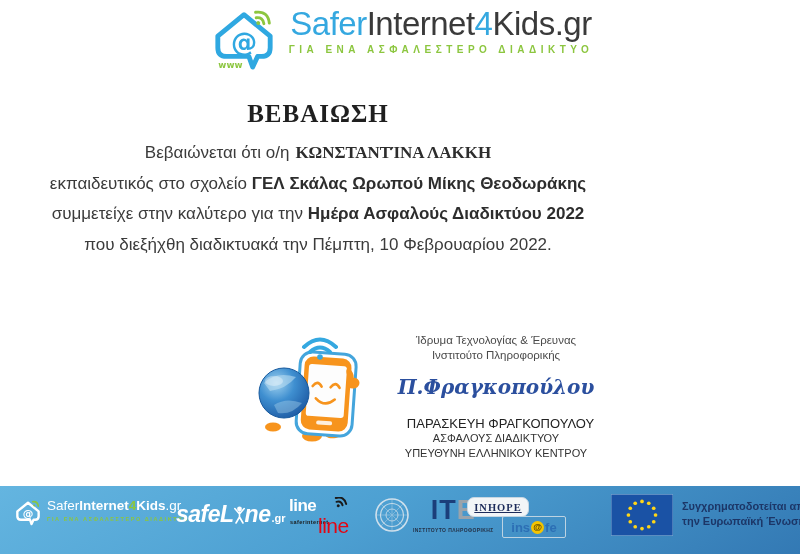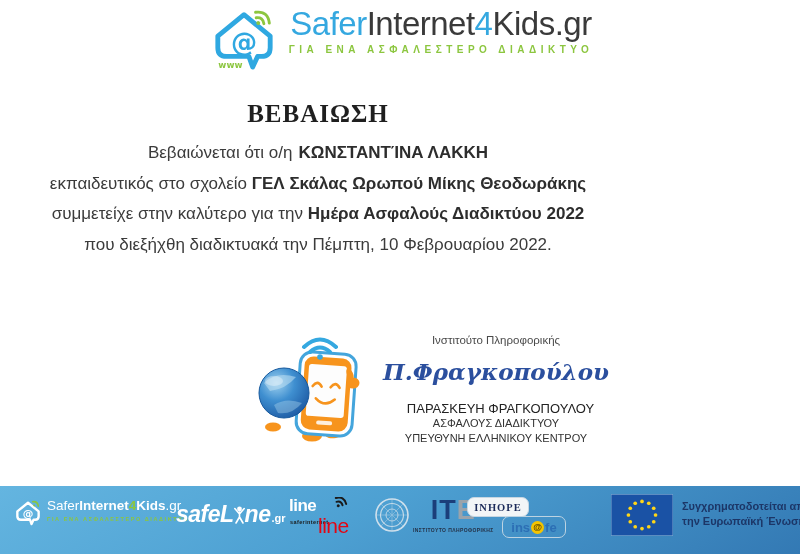--- a/index.html
+++ b/index.html
@@ -13,29 +13,29 @@
   .lw-blue{color:#35a8e0;}
   .lw-dark{color:#3a3a3a;}
   .logo-tagline{margin-top:2px;font-size:10px;font-weight:bold;color:#8cc63f;letter-spacing:4.5px;white-space:nowrap;}
 
   
   .cert{position:absolute;top:100px;left:0;width:636px;text-align:center;color:#3b3b3b;}
   .cert-title{font-family:"Liberation Serif",serif;font-weight:bold;font-size:25px;color:#1f1f1f;
               letter-spacing:1px;margin-bottom:10px;}
   .cert-line{font-size:17px;line-height:30.5px;}
   .cert-line b{color:#2d2d2d;}
-  .gap-left{margin-left:6px;}
+  .gap-left{margin-left:6px;font-family:Liberation Serif, serif;}
 
   
   .mascot{position:absolute;left:256px;top:331px;}
   .sig-block{position:absolute;left:378px;top:333px;width:236px;display:flex;flex-direction:column;
              align-items:center;text-align:center;}
   .sig-org{font-size:11.5px;line-height:15px;color:#4a4a4a;}
   .sig-script{margin-top:8px;font-family:"DejaVu Serif",serif;font-style:italic;font-weight:bold;
-              font-size:23px;color:#2b4f9e;line-height:32px;}
+              font-size:20px;color:#2b4f9e;line-height:32px;}
   .sig-name{margin-top:14px;font-size:13px;font-weight:normal;color:#222222;line-height:14px;margin-left:9px;}
   .sig-role{font-size:11px;color:#333333;line-height:14.5px;}
 
   
   .footer{position:absolute;left:0;bottom:0;width:800px;height:68px;
           background:linear-gradient(150deg,#64b5e0 0%,#4da0d2 45%,#3379b4 100%);}
   .fitem{position:absolute;}
 
   
   .f-si4k{left:13px;top:12px;display:flex;align-items:flex-start;gap:4px;}
@@ -61,22 +61,22 @@
   
   .f-ite{left:374px;top:11px;display:flex;align-items:flex-start;gap:3px;}
   .ite-text{display:flex;flex-direction:column;align-items:center;}
   .ite-letters{font-size:27px;font-weight:bold;line-height:27px;letter-spacing:1px;}
   .ite-i,.ite-t{color:#1b3e7a;} .ite-e{color:#9aa3ab;}
   .ite-caption{font-size:5px;font-weight:bold;color:#243248;letter-spacing:0.4px;margin-top:3px;white-space:nowrap;}
 
   
   .f-inhope{left:467px;top:11px;width:60px;height:18px;background:#f2f5f7;border:1.5px solid #c6d6e2;
             border-radius:7px;display:flex;align-items:center;justify-content:center;}
-  .inhope-label{font-family:"Liberation Serif",serif;font-weight:bold;font-size:10.5px;color:#1c2b5a;letter-spacing:1px;}
-  .f-insafe{left:502px;top:30px;width:62px;height:20px;border:1.5px solid #bcd3e2;border-radius:7px;
+  .inhope-label{font-family:"Liberation Serif",serif;font-weight:bold;font-size:10.5px;color:#1c2b5a;letter-spacing:1px;text-decoration:underline;}
+  .f-insafe{left:502px;top:30px;width:62px;height:20px;border:1.5px solid #bcd3e2;border-radius:2px;
             display:flex;align-items:center;justify-content:center;}
   .insafe-label{font-size:13px;font-weight:bold;color:#2c6fb5;display:flex;align-items:center;}
   .insafe-at{display:inline-flex;align-items:center;justify-content:center;width:13px;height:13px;border-radius:50%;
              background:#f5c400;color:#5a4500;font-size:9px;margin:0 1px;}
 
   
   .f-eu-flag{left:611px;top:8px;}
   .f-eu-text{left:682px;top:13px;font-size:11px;font-weight:bold;color:#1c3667;line-height:14.5px;white-space:nowrap;}
 </style>
 </head>
@@ -146,20 +146,21 @@
     </g>
 
     <g transform="translate(64,16)">
       <path d="M -16,0 Q 0,-15 16,0" fill="none" stroke="#35a8e0" stroke-width="4" stroke-linecap="round"></path>
       <path d="M -10,5 Q 0,-4 10,5" fill="none" stroke="#35a8e0" stroke-width="4" stroke-linecap="round"></path>
       <circle cx="0" cy="10" r="2.8" fill="#35a8e0"></circle>
     </g>
   </svg>
 
   <div class="sig-block">
+    <div class="sig-org">Ίδρυμα Τεχνολογίας &amp; Έρευνας</div>
     <div class="sig-org">Ινστιτούτο Πληροφορικής</div>
     <div class="sig-script">Π.Φραγκοπούλου</div>
     <div class="sig-name">ΠΑΡΑΣΚΕΥΗ ΦΡΑΓΚΟΠΟΥΛΟΥ</div>
     <div class="sig-role">ΑΣΦΑΛΟΥΣ ΔΙΑΔΙΚΤΥΟΥ</div>
     <div class="sig-role">ΥΠΕΥΘΥΝΗ ΕΛΛΗΝΙΚΟΥ ΚΕΝΤΡΟΥ</div>
   </div>
 
   <div class="footer">
 
     <div class="fitem f-si4k">

